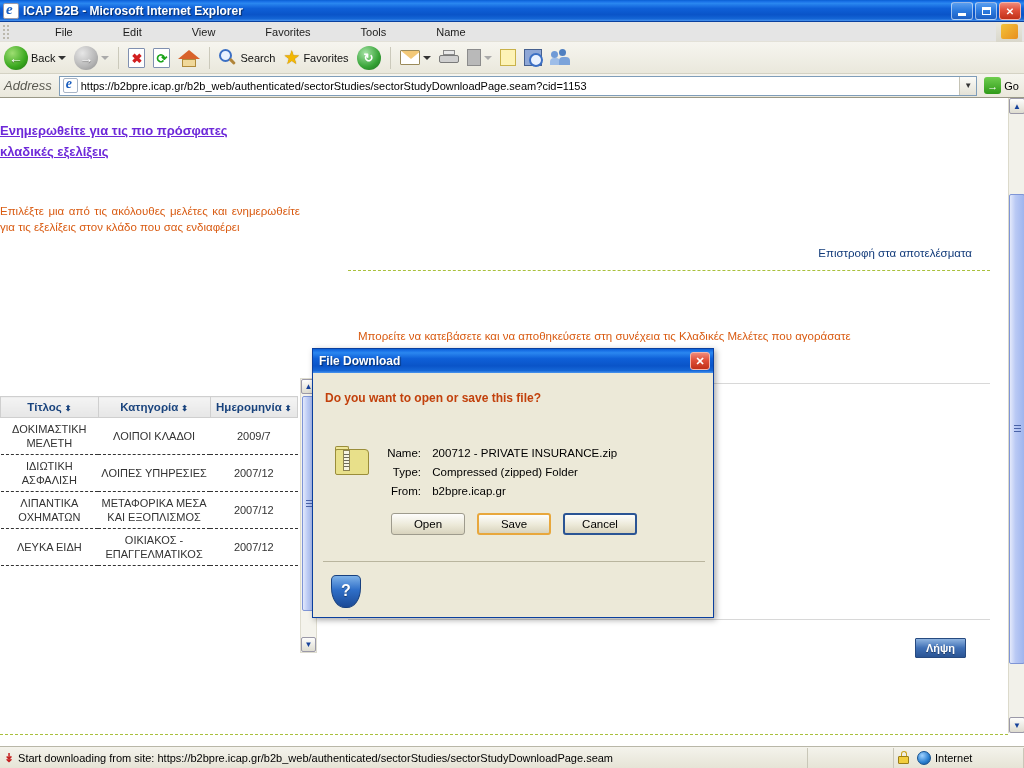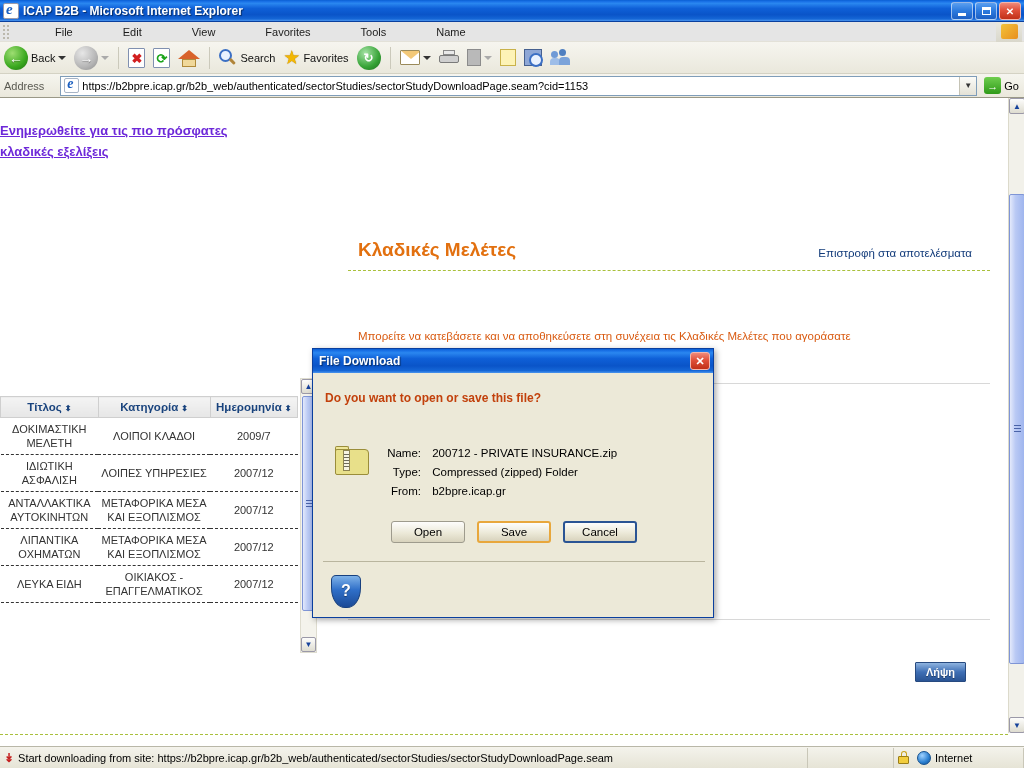--- a/index.html
+++ b/index.html
@@ -124,21 +124,21 @@
   .people .h2{position:absolute;left:9px;top:0px;width:7px;height:7px;border-radius:50%;background:#4f7fc0;}
   .people .b1{position:absolute;left:0px;top:9px;width:10px;height:7px;border-radius:4px 4px 0 0;background:#9dbde8;}
   .people .b2{position:absolute;left:9px;top:8px;width:11px;height:8px;border-radius:4px 4px 0 0;background:#7ba3da;}
 
   
   #addrbar {
     height: 24px; background: linear-gradient(180deg,#f6f5ef,#eae8dc);
     display:flex; align-items:center; border-bottom:1px solid #9a9887;
     padding: 0 2px;
   }
-  #addrbar .label { color:#5a5a52; font-size:11px; margin:0 16px 0 2px; }
+  #addrbar .label { color:#5a5a52; font-size:13px; margin:0 7px 0 2px;font-style:italic; }
   #addr-input-wrap {
     flex:1; height:20px; background:#fff; border:1px solid #7f9db9;
     display:flex; align-items:center; position:relative;
   }
   #addr-input-wrap .favico {
     width:15px;height:15px;margin:0 3px;background:#fff;border:1px solid #a7b4c6;border-radius:2px;position:relative;flex:0 0 auto;overflow:hidden;
   }
   #addr-input-wrap .favico:after{
     content:"e";position:absolute;left:2px;top:-3px;font-family:"Liberation Serif",serif;
     font-size:14px;font-style:italic;font-weight:bold;color:#1b5fc0;
@@ -268,21 +268,21 @@
   #tbl-scroll .thumb .grip {
     position:absolute;left:3px;top:50%;margin-top:-4px;width:7px;height:8px;
     background-image:repeating-linear-gradient(180deg,#4a63a8 0 1px,transparent 1px 3px);
   }
   #tbl-scroll .sb-btn { width:15px;height:15px; }
   #tbl-scroll .top { position:absolute; left:0; top:0; }
   #tbl-scroll .bot { position:absolute; left:0; bottom:0; }
 
   
   #download-btn {
-    position:absolute; right:42px; top:564px;
+    position:absolute; right:42px; top:540px;
     padding:3px 10px; font-size:11px; font-weight:bold; color:#fff;
     background:linear-gradient(180deg,#8fb4e0,#3f6fb5 50%,#2a5494);
     border:1px solid #274a80; border-radius:1px;
     text-shadow:0 1px 1px rgba(0,0,0,.4);
   }
 
   
   #footer-rule { position:absolute; left:0; top:636px; width:1008px; border-top:1px dashed #a9c03c; }
 
   
@@ -309,21 +309,21 @@
   #dlg-q { position:absolute; left:12px; top:18px; font-size:12px; font-weight:bold; color:#c2410c; }
   #zip-icon {
     position:absolute; left:22px; top:73px; width:34px; height:30px;
   }
   #zip-icon .back { position:absolute;left:0;top:3px;width:34px;height:26px;background:#e8e08a;border:1px solid #9a8d3a;border-radius:2px 4px 2px 2px; }
   #zip-icon .tab  { position:absolute;left:0;top:0px;width:14px;height:5px;background:#efe79a;border:1px solid #9a8d3a;border-bottom:none;border-radius:2px 2px 0 0; }
   #zip-icon .zip  { position:absolute;left:8px;top:4px;width:7px;height:21px;background:#f7f4e0;border:1px solid #8e8450; }
   #zip-icon .teeth{ position:absolute;left:9px;top:8px;width:5px;height:15px;background-image:repeating-linear-gradient(180deg,#6d6a5c 0 1px,transparent 1px 3px); }
   .dlg-row { position:absolute; font-size:11.5px; color:#000; }
   .dlg-lab { text-align:right; width:52px; }
-  #dlg-buttons { position:absolute; left:0; top:148px; width:402px; display:flex; justify-content:center; gap:12px; }
+  #dlg-buttons { position:absolute; left:0; top:140px; width:402px; display:flex; justify-content:center; gap:12px; }
   .dlg-btn {
     min-width:74px; height:22px; font-size:11.5px; color:#000;
     display:flex;align-items:center;justify-content:center;
     background:linear-gradient(180deg,#fdfdfc,#ece9d8 55%,#d8d3bd);
     border:1px solid #9e9b8d; border-radius:3px;
   }
   .dlg-btn.default { border:2px solid #e8a73c; }
   .dlg-btn.focus   { border:2px solid #2a5494; }
   #dlg-hr { position:absolute; left:10px; top:188px; width:382px; border-top:1px solid #b9b59e; }
   #shield {
@@ -479,22 +479,22 @@
     <span class="gcirc">→</span>
     <span style="font-size:11px;">Go</span>
   </div>
 </div>
 
 <div id="viewport">
 
   <div id="page">
 
     <div class="promo-link">Ενημερωθείτε για τις πιο πρόσφατες κλαδικές εξελίξεις</div>
-
-    <div class="hdr-title">Κλαδικές Μελέτες</div>
+    <div class="intro-text">Επιλέξτε μια από τις ακόλουθες μελέτες και ενημερωθείτε για τις εξελίξεις στον κλάδο που σας ενδιαφέρει</div>
+
     <div class="hdr-back">Επιστροφή στα αποτελέσματα</div>
     <div class="hdr-rule"></div>
 
     <div class="sub-text">Μπορείτε να κατεβάσετε και να αποθηκεύσετε στη συνέχεια τις Κλαδικές Μελέτες που αγοράσατε</div>
     <div class="mid-rule"></div>
     <div class="low-rule"></div>
 
     <table id="studies-table">
       <thead>
         <tr>
@@ -514,25 +514,20 @@
           <td class="c0">ΔΟΚΙΜΑΣΤΙΚΗ ΜΕΛΕΤΗ</td>
           <td class="c1">ΛΟΙΠΟΙ ΚΛΑΔΟΙ</td>
           <td class="c2">2009/7</td>
         </tr>
         <tr>
           <td class="c0">ΙΔΙΩΤΙΚΗ ΑΣΦΑΛΙΣΗ</td>
           <td class="c1">ΛΟΙΠΕΣ ΥΠΗΡΕΣΙΕΣ</td>
           <td class="c2">2007/12</td>
         </tr>
         <tr>
-          <td class="c0">ΑΝΤΑΛΛΑΚΤΙΚΑ ΑΥΤΟΚΙΝΗΤΩΝ</td>
-          <td class="c1">ΜΕΤΑΦΟΡΙΚΑ ΜΕΣΑ ΚΑΙ ΕΞΟΠΛΙΣΜΟΣ</td>
-          <td class="c2">2007/12</td>
-        </tr>
-        <tr>
           <td class="c0">ΛΙΠΑΝΤΙΚΑ ΟΧΗΜΑΤΩΝ</td>
           <td class="c1">ΜΕΤΑΦΟΡΙΚΑ ΜΕΣΑ ΚΑΙ ΕΞΟΠΛΙΣΜΟΣ</td>
           <td class="c2">2007/12</td>
         </tr>
         <tr>
           <td class="c0">ΛΕΥΚΑ ΕΙΔΗ</td>
           <td class="c1">ΟΙΚΙΑΚΟΣ - ΕΠΑΓΓΕΛΜΑΤΙΚΟΣ</td>
           <td class="c2">2007/12</td>
         </tr>
       </tbody>

